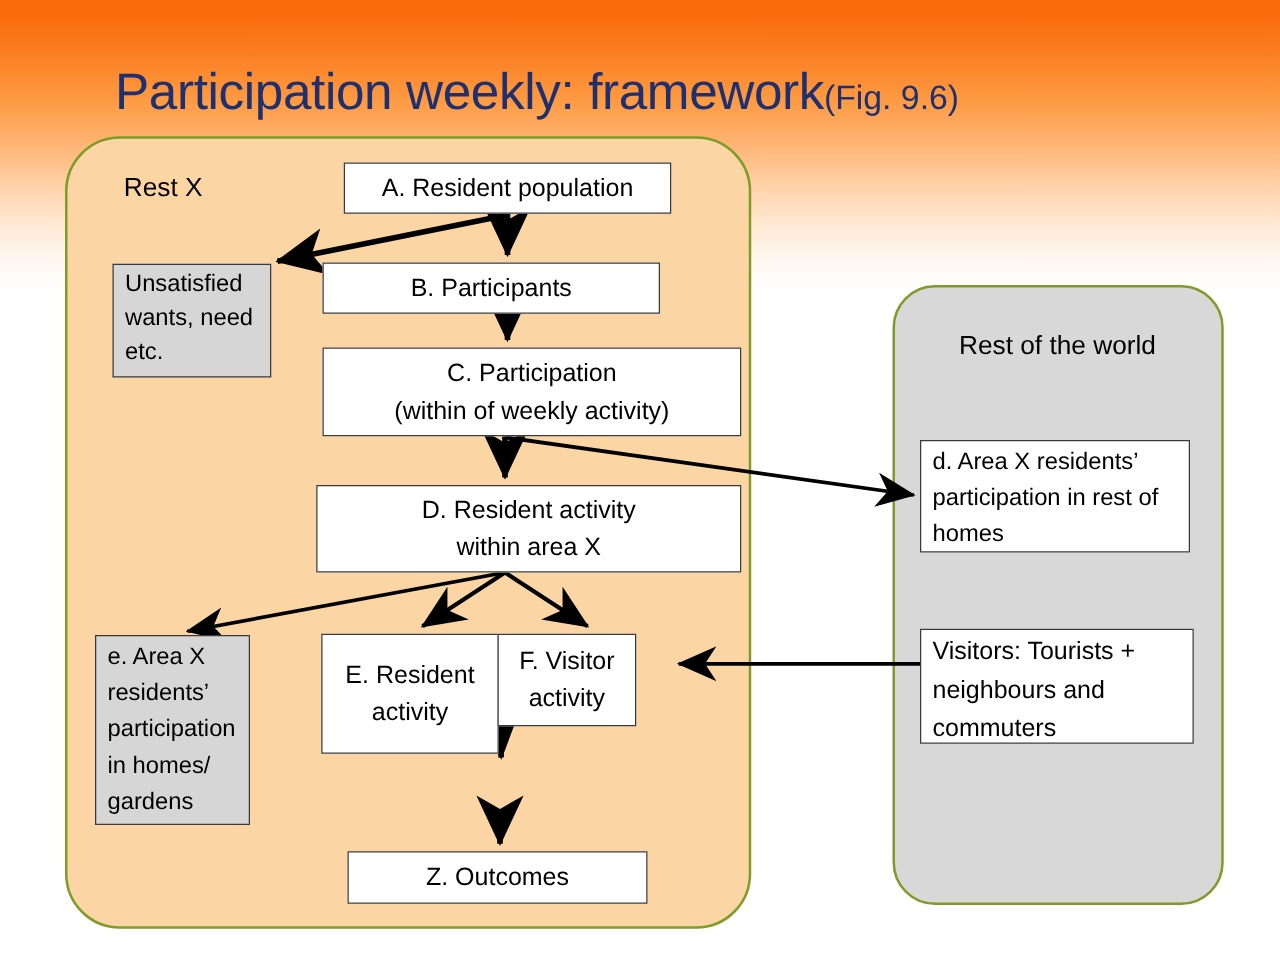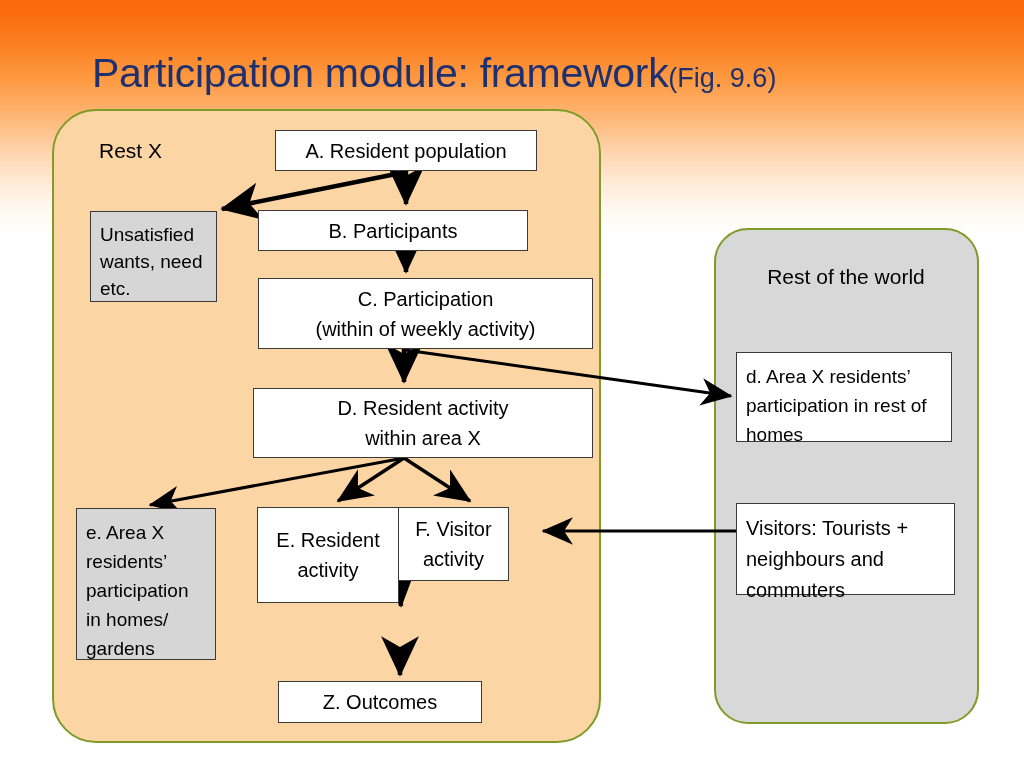--- a/index.html
+++ b/index.html
@@ -104,52 +104,52 @@
   .box.gray  { background: #d6d6d6; }
   .box.center {
     justify-content: center;
     text-align: center;
     padding: 0 16px;
   }
   .box.left {
     justify-content: flex-start;
     align-items: flex-start;
     text-align: left;
-    padding: 9px 9px;
+    padding: 2px 9px;
     line-height: 29px;
   }
 
   #box-a { left: 275px; top: 130px; width: 262px; height: 41px; }
   #box-unsatisfied { left: 90px; top: 211px; width: 127px; height: 91px; font-size: 19px; line-height: 27px; }
   #box-b { left: 258px; top: 210px; width: 270px; height: 41px; }
   #box-c { left: 258px; top: 278px; width: 335px; height: 71px; }
   #box-d { left: 253px; top: 388px; width: 340px; height: 70px; }
-  #box-e-small { left: 76px; top: 508px; width: 140px; height: 152px; font-size: 19px; line-height: 29px; }
+  #box-e-small { left: 76px; top: 508px; width: 124px; height: 152px; font-size: 19px; line-height: 29px; }
   #box-e { left: 257px; top: 507px; width: 142px; height: 96px; }
   #box-f { left: 398px; top: 507px; width: 111px; height: 74px; }
   #box-g { left: 281px; top: 612px; width: 236px; height: 41px; }
-  #box-z { left: 278px; top: 681px; width: 204px; height: 42px; }
+  #box-z { left: 278px; top: 681px; width: 240px; height: 42px; }
   #box-d-small { left: 736px; top: 352px; width: 216px; height: 90px; font-size: 19px; line-height: 29px; }
   #box-visitors { left: 736px; top: 503px; width: 219px; height: 92px; font-size: 20px; line-height: 31px; }
 
   #arrow-layer {
     position: absolute;
     left: 0;
     top: 0;
     width: 1024px;
     height: 768px;
     pointer-events: none;
   }
 </style>
 </head>
 <body>
 
 <div id="slide">
 
-  <div id="title"><span>Participation module: framework</span><span class="sub">(Fig. 9.6)</span></div>
+  <div id="title"><span>Participation weekly: framework</span><span class="sub">(Fig. 9.6)</span></div>
 
   <div class="panel" id="panel-area-x"></div>
   <div class="panel-label" id="label-area-x">Rest X</div>
 
   <div class="panel" id="panel-rest-world"></div>
   <div class="panel-label" id="label-rest-world">Rest of the world</div>
 
   <svg id="arrow-layer" viewBox="0 0 1024 768">
     <defs>
       <marker id="ah" markerWidth="11" markerHeight="11" refX="8.6" refY="4.2" orient="auto" markerUnits="strokeWidth">

